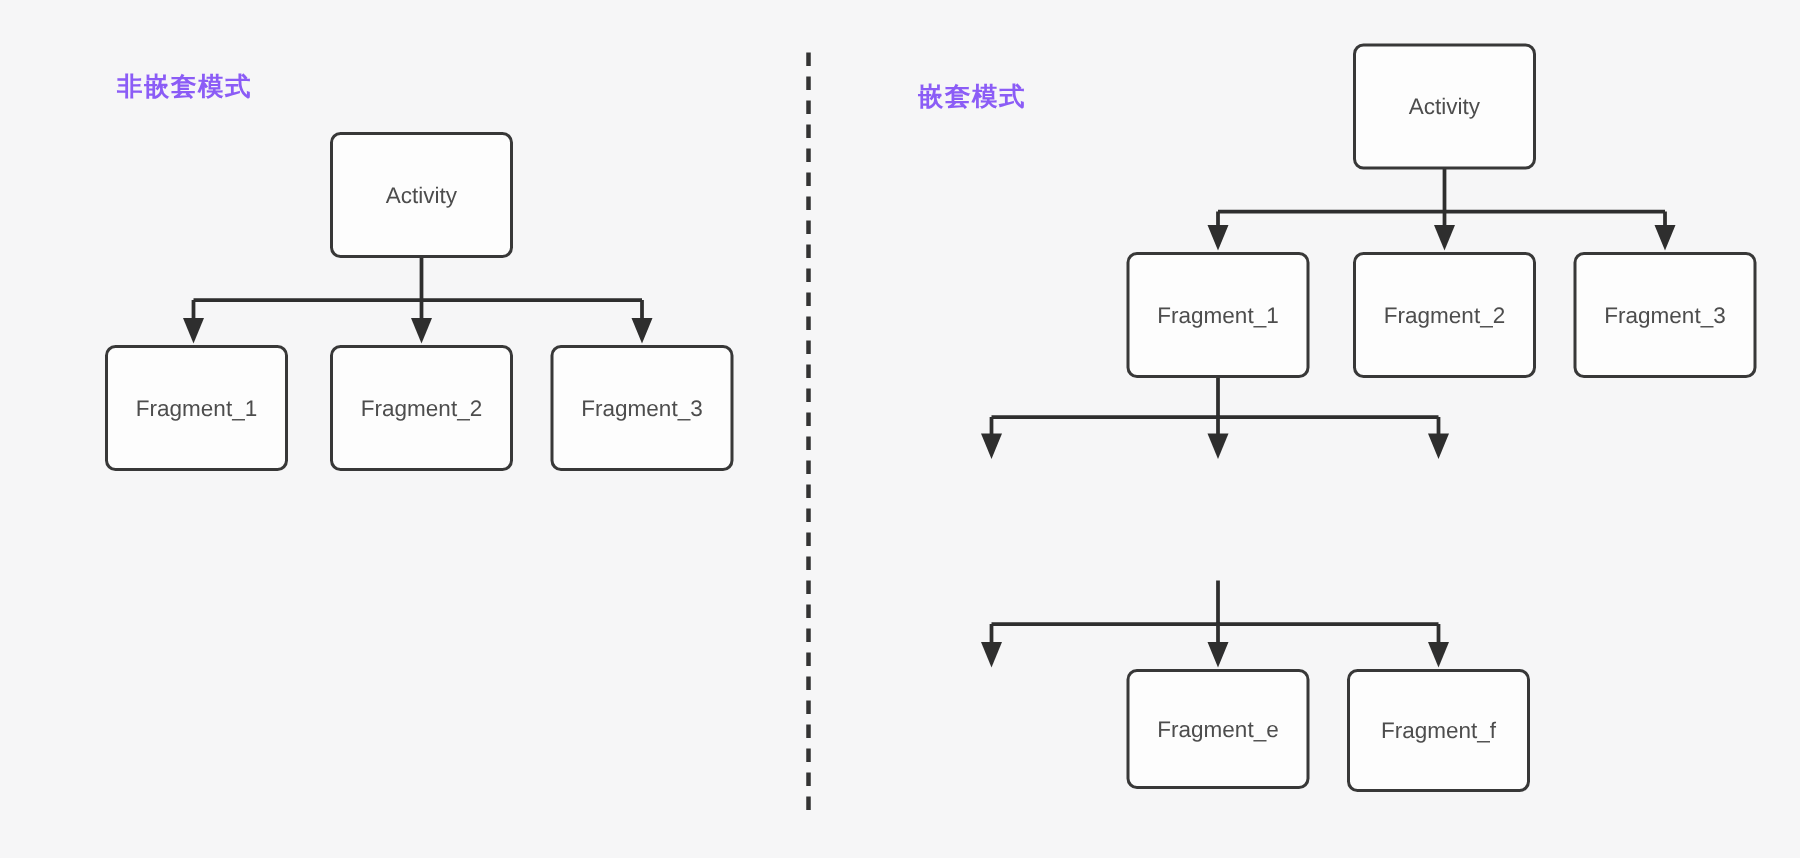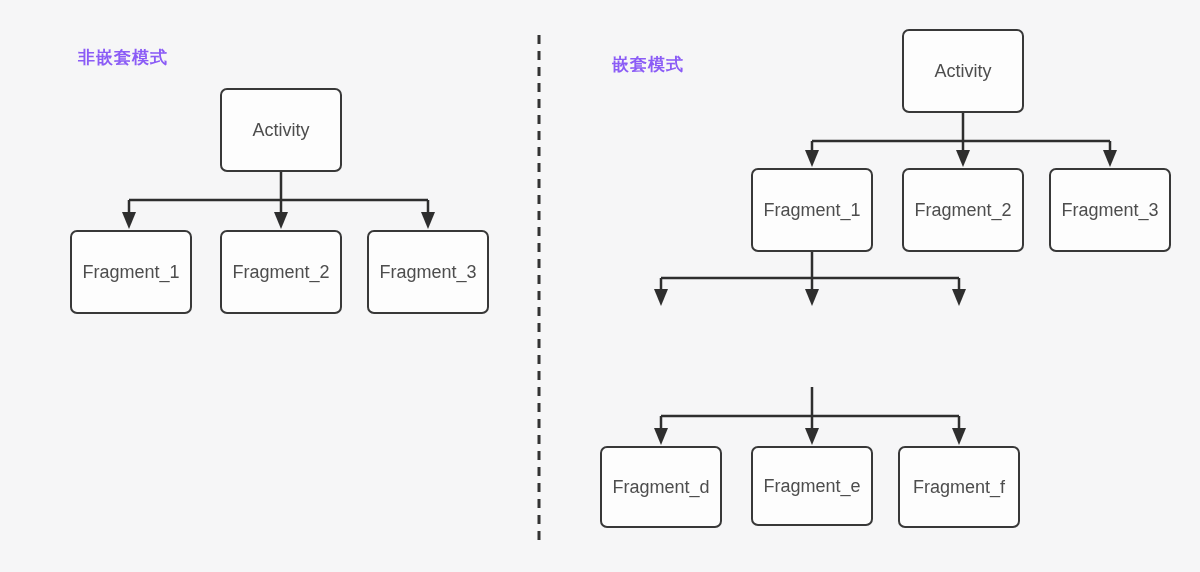--- a/index.html
+++ b/index.html
@@ -12,21 +12,21 @@
   .connectors{position:absolute;left:0;top:0;z-index:1;}
   .panel-title{
     position:absolute;z-index:3;
     font-size:17px;font-weight:bold;color:#8b5cf6;letter-spacing:1px;
   }
   .node{
     position:absolute;z-index:2;box-sizing:border-box;
     width:122px;height:84px;
     background:#fdfdfd;border:2px solid #383838;border-radius:7px;
     display:flex;align-items:center;justify-content:center;
-    font-size:18px;color:#4d4d4d;
+    font-size:15px;color:#4d4d4d;
   }
   
   .l-activity{left:220px;top:88px;}
   .l-f1{left:70px;top:230px;}
   .l-f2{left:220px;top:230px;}
   .l-f3{left:367px;top:230px;}
   
   .r-activity{left:902px;top:29px;}
   .r-f1{left:751px;top:168px;}
   .r-f2{left:902px;top:168px;}
@@ -105,23 +105,20 @@
   </div>
   <div class="node r-f1">
     <span>Fragment_1</span>
   </div>
   <div class="node r-f2">
     <span>Fragment_2</span>
   </div>
   <div class="node r-f3">
     <span>Fragment_3</span>
   </div>
-  <div class="node r-fd">
-    <span>Fragment_d</span>
-  </div>
   <div class="node r-fe">
     <span>Fragment_e</span>
   </div>
   <div class="node r-ff">
     <span>Fragment_f</span>
   </div>
 
 </div>
 
 </body></html>

